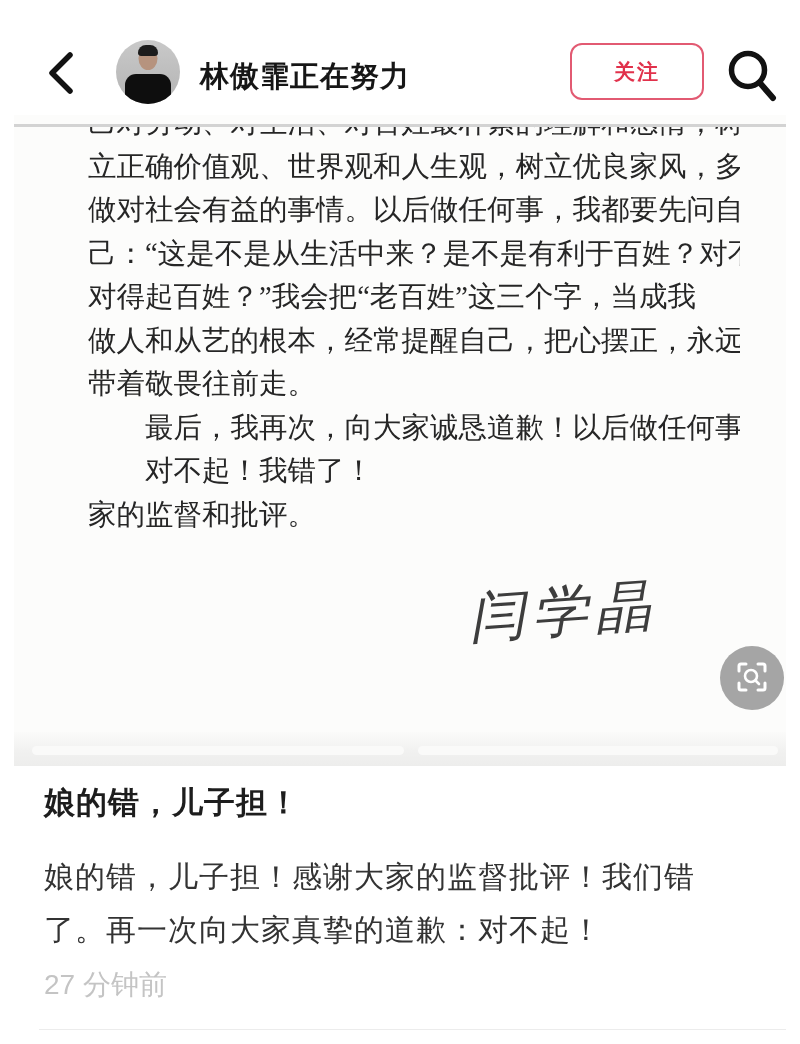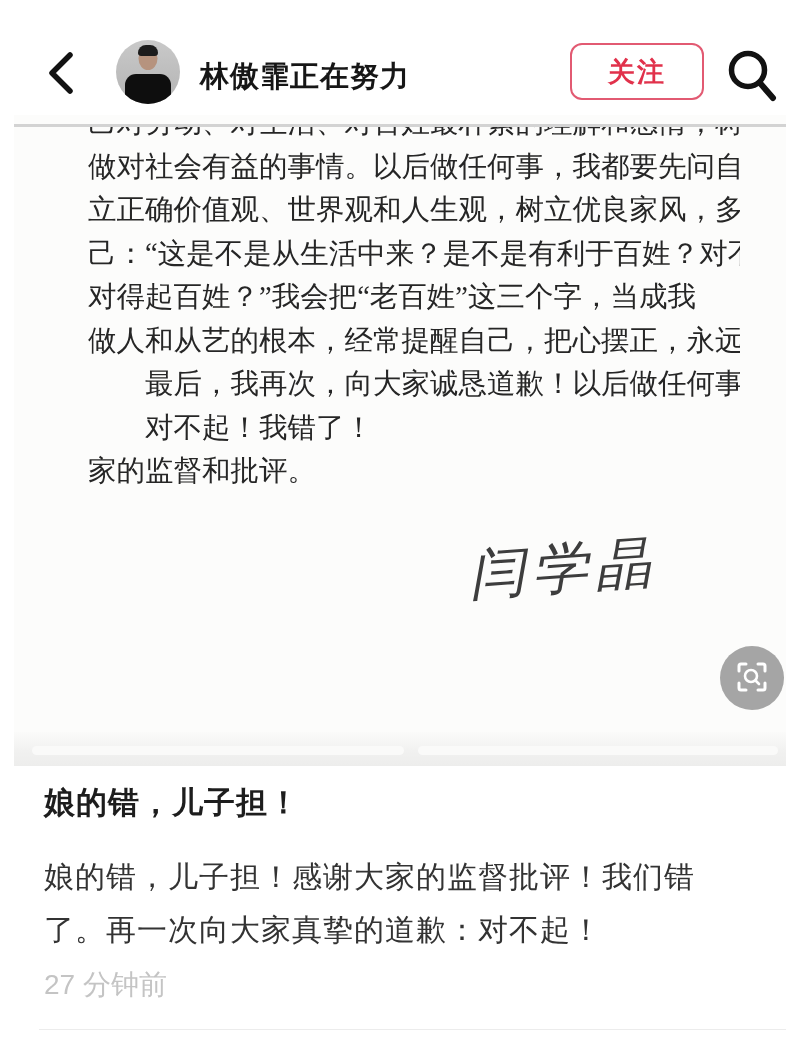--- a/index.html
+++ b/index.html
@@ -14,21 +14,21 @@
   .avatar { position:absolute; left:102px; top:40px; width:64px; height:64px; border-radius:50%;
             background:linear-gradient(180deg,#c9c9c9 0%,#b3b3b3 100%); overflow:hidden; cursor:pointer; }
   .av-head { position:absolute; left:50%; top:7px; transform:translateX(-50%); width:19px; height:23px;
              background:#b6937e; border-radius:50%; }
   .av-hair { position:absolute; left:50%; top:5px; transform:translateX(-50%); width:20px; height:11px;
              background:#1c1c1c; border-radius:10px 10px 4px 4px; }
   .av-body { position:absolute; left:50%; bottom:-2px; transform:translateX(-50%); width:46px; height:32px;
              background:#0e0e0e; border-radius:11px 11px 0 0; }
   .username { position:absolute; left:186px; top:57px; font-size:29px; font-weight:700; color:#161616; letter-spacing:1px; cursor:pointer; }
   .follow-btn { position:absolute; left:556px; top:43px; width:134px; height:57px; background:#ffffff;
-                border:2.5px solid #e25a72; border-radius:12px; font-size:27px; font-weight:700;
+                border:2.5px solid #e25a72; border-radius:12px; font-size:21px; font-weight:700;
                 color:#e1314b; font-family:inherit; letter-spacing:2px; cursor:pointer; }
   .search-btn { position:absolute; left:708px; top:46px; width:60px; height:60px; background:none; border:none; cursor:pointer; }
 
   
   .letter { position:absolute; top:115px; left:0; width:800px; height:617px; background:#fcfcfb; cursor:pointer; }
   .letter-edge { position:absolute; top:9px; left:0; width:100%; height:3px; background:#c6c6c6; opacity:.75; }
   .letter-clip { position:absolute; top:12px; left:74px; right:74px; bottom:0; overflow:hidden; }
   .letter-lines { margin-top:-26px; font-family:"Liberation Serif","DejaVu Serif",serif; font-size:28.5px;
                   line-height:43.5px; color:#262626; }
   .lline { white-space:nowrap; }
@@ -86,25 +86,26 @@
         </svg>
       </span>
     </button>
   </header>
 
   <section class="letter">
     <div class="letter-edge"></div>
     <div class="letter-clip">
       <div class="letter-lines">
         <div class="lline">己对劳动、对生活、对百姓最朴素的理解和感情，树</div>
+        <div class="lline">立正确价值观、世界观和人生观，树立优良家风，多</div>
         <div class="lline">做对社会有益的事情。以后做任何事，我都要先问自</div>
-        <div class="lline">立正确价值观、世界观和人生观，树立优良家风，多</div>
         <div class="lline">己：“这是不是从生活中来？是不是有利于百姓？对不</div>
         <div class="lline">对得起百姓？”我会把“老百姓”这三个字，当成我</div>
         <div class="lline">做人和从艺的根本，经常提醒自己，把心摆正，永远</div>
+        <div class="lline">带着敬畏往前走。</div>
         <div class="lline indent">最后，我再次，向大家诚恳道歉！以后做任何事</div>
         <div class="lline indent">对不起！我错了！</div>
         <div class="lline">家的监督和批评。</div>
       </div>
       <div class="signature">闫学晶</div>
     </div>
 
     <button class="scan-btn" aria-label="image search">
       <span>
         <svg width="34" height="34" viewBox="0 0 34 34">

